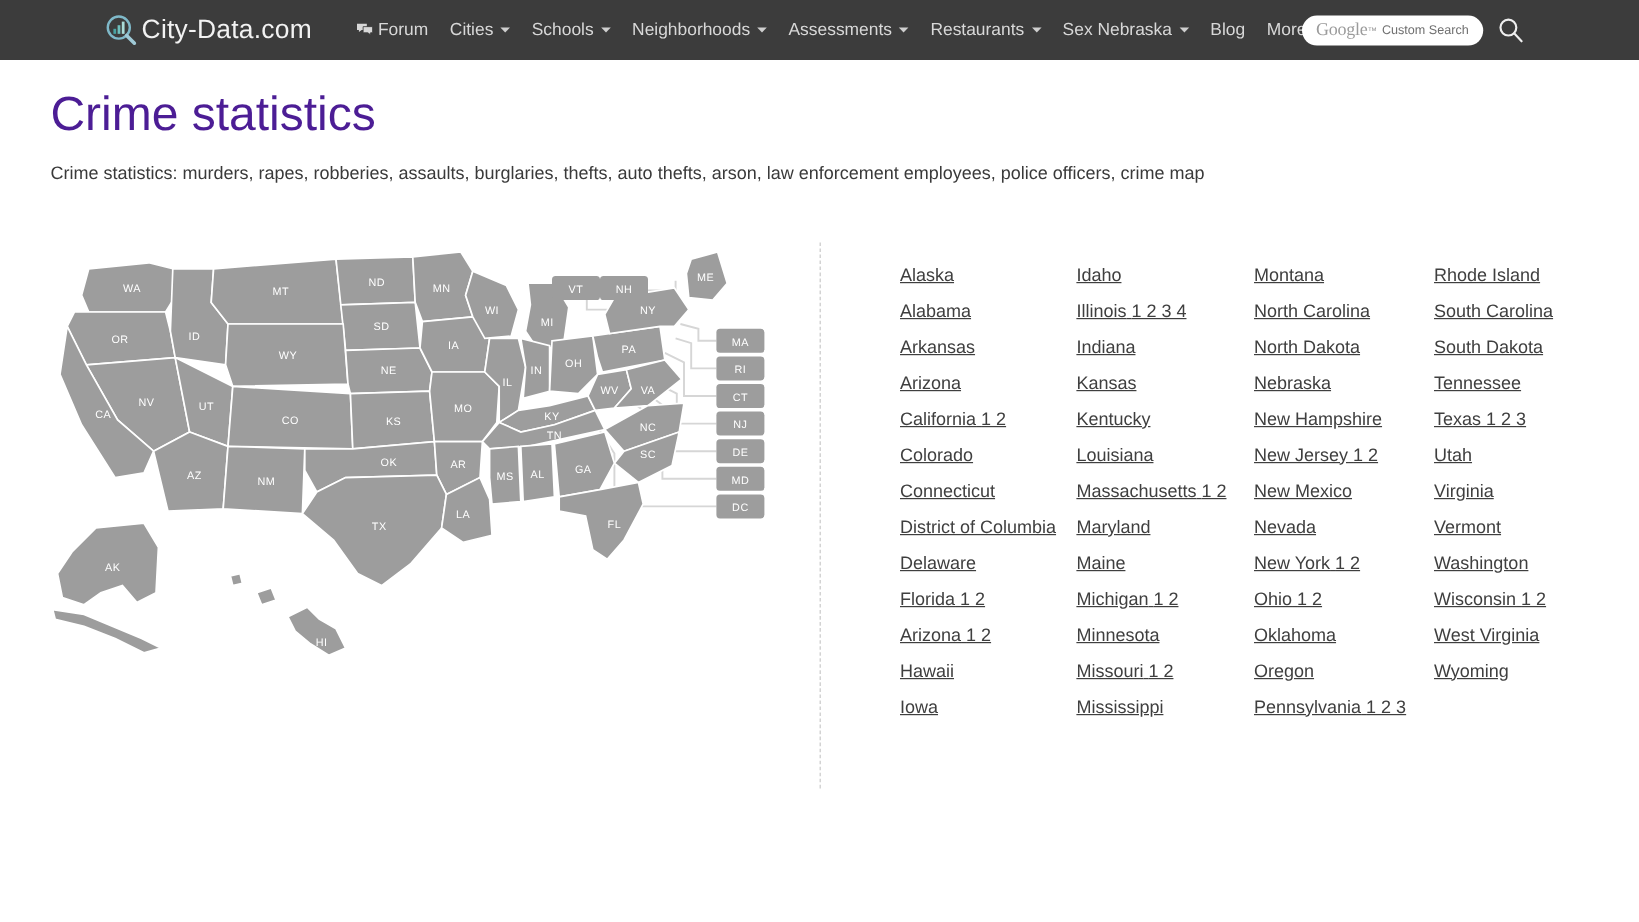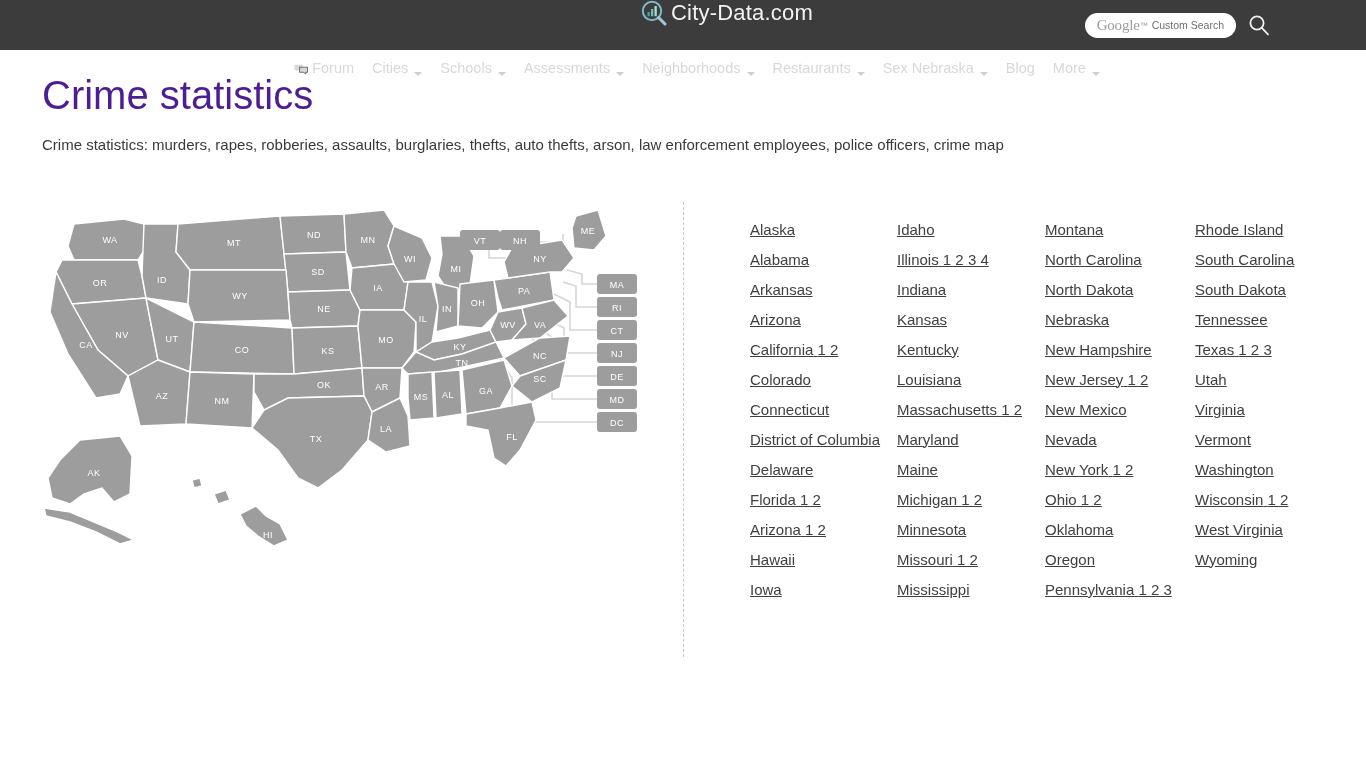--- a/index.html
+++ b/index.html
@@ -13,21 +13,20 @@
   }
 
   
   #site-header {
     height: 50px;
     background: #3c3c3c;
     display: flex;
     align-items: center;
     position: relative;
     width: 1366px;
-    flex-direction: column;
   }
   #brand {
     display: flex;
     align-items: center;
     margin-left: 88px;
     text-decoration: none;
   }
   #brand .logo-glyph { width: 26px; height: 26px; margin-right: 4px; display:block; }
   #brand .brand-text {
     color: #f2f2f2;
@@ -37,21 +36,21 @@
   }
 
   #main-nav {
     display: flex;
     align-items: center;
     margin-left: 28px;
     height: 50px;
   }
   .nav-item {
     display: flex;
-    align-items: flex-end;
+    align-items: center;
     color: #d8d8d8;
     font-size: 14.5px;
     padding: 0 9px;
     height: 50px;
     text-decoration: none;
     white-space: nowrap;
     cursor: pointer;
   }
   .caret {
     display: inline-block;
@@ -237,26 +236,26 @@
       <span>Cities</span>
       <i class="caret"></i>
     </a>
 
     <a class="nav-item" href="#">
       <span>Schools</span>
       <i class="caret"></i>
     </a>
 
     <a class="nav-item" href="#">
+      <span>Neighborhoods</span>
+      <i class="caret"></i>
+    </a>
+
+    <a class="nav-item" href="#">
       <span>Assessments</span>
-      <i class="caret"></i>
-    </a>
-
-    <a class="nav-item" href="#">
-      <span>Neighborhoods</span>
       <i class="caret"></i>
     </a>
 
     <a class="nav-item" href="#">
       <span>Restaurants</span>
       <i class="caret"></i>
     </a>
 
     <a class="nav-item" href="#">
       <span>Sex Nebraska</span>

